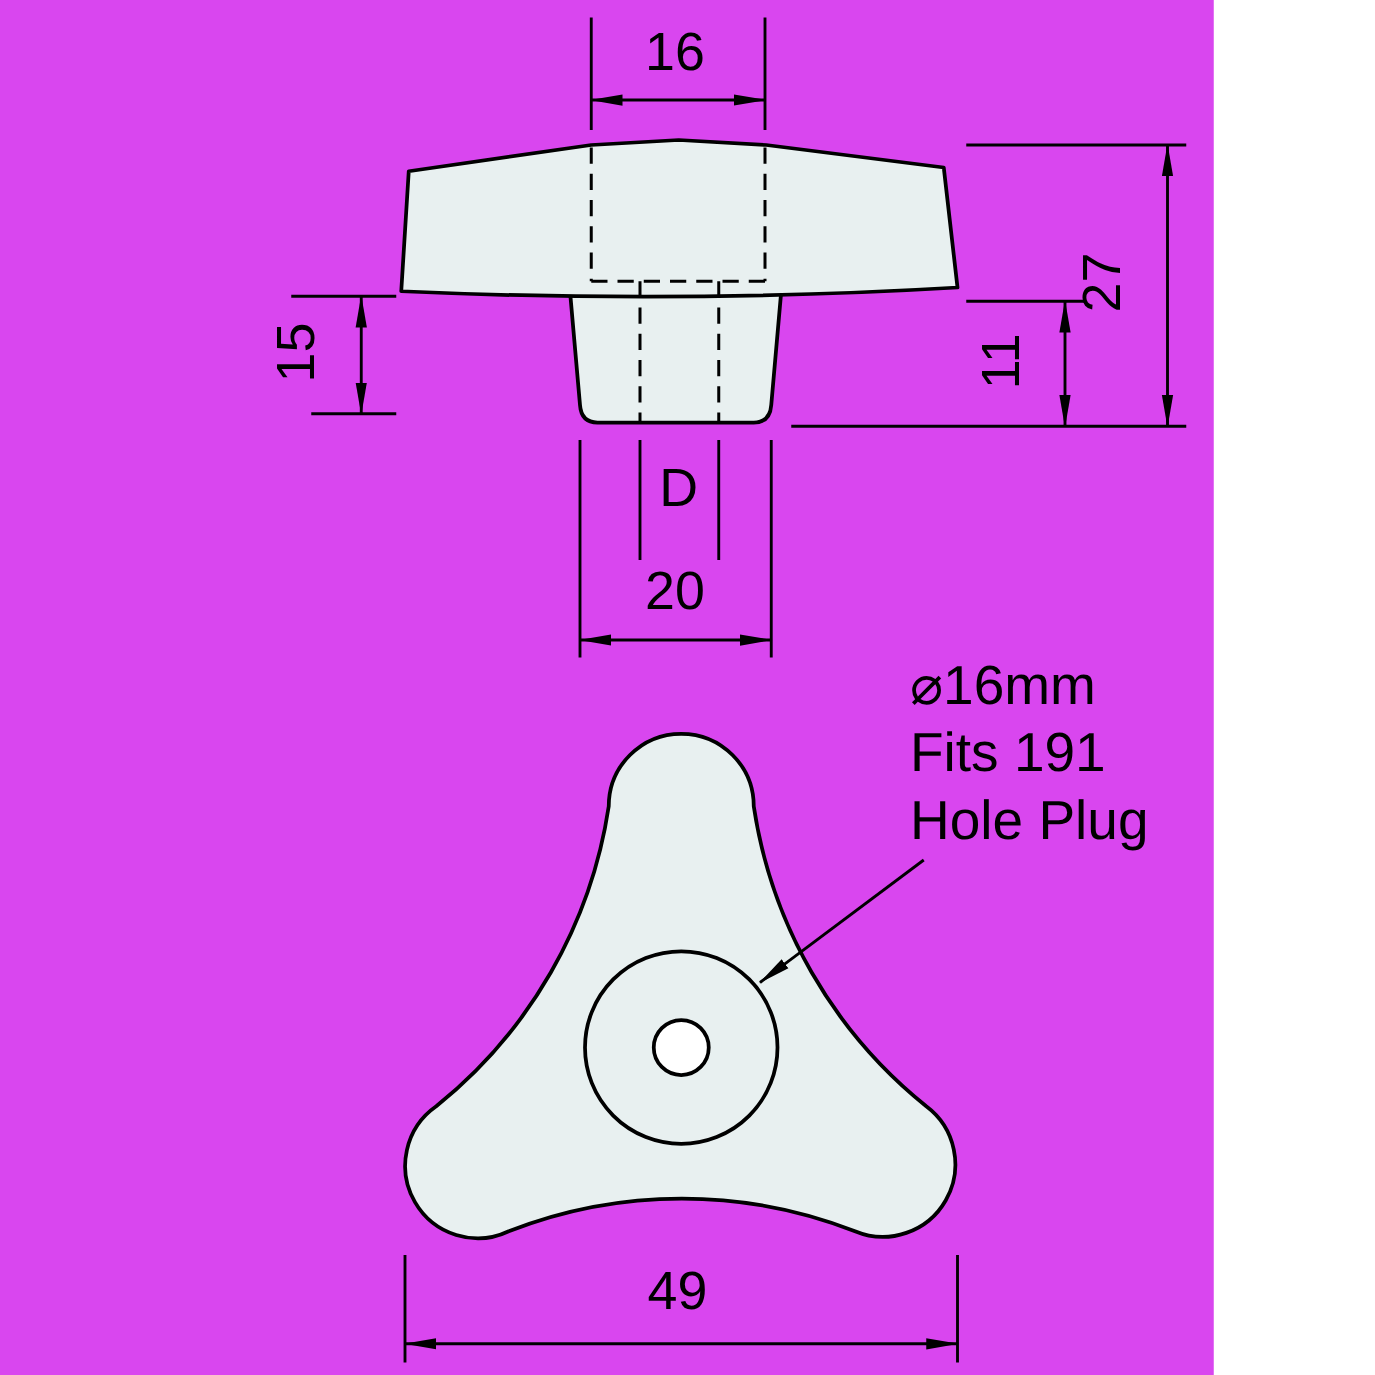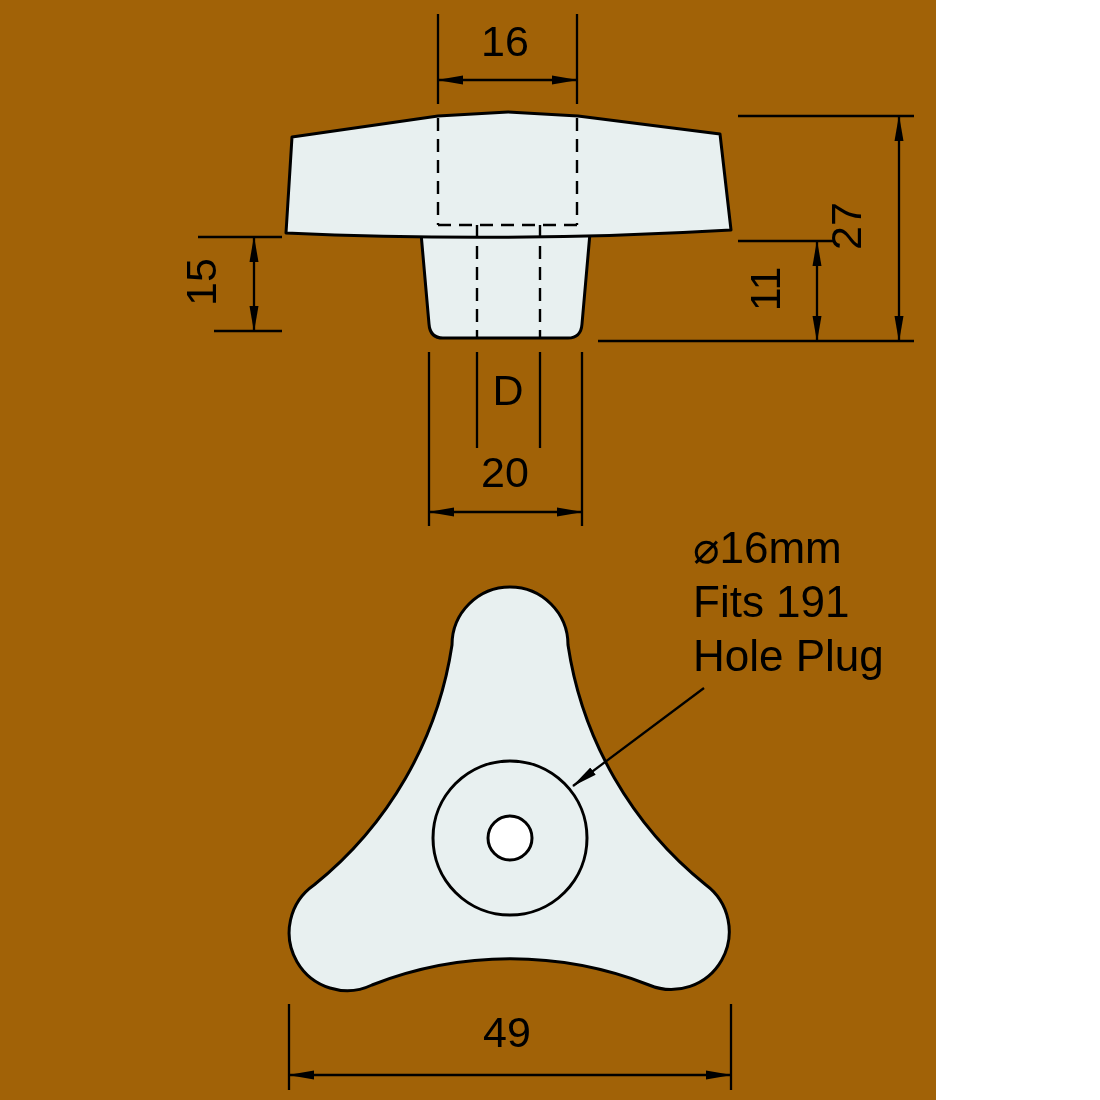--- a/index.html
+++ b/index.html
@@ -3,23 +3,24 @@
 <meta charset="utf-8">
 <style>
   html, body {
     margin: 0;
     padding: 0;
     background: #ffffff;
   }
   .frame {
     width: 936px;
     height: 1100px;
-    background: #a16207;
+    background: #d946ef;
     position: relative;
     overflow: hidden;
+    padding-left: 35px;
   }
   svg { display: block; }
   .outline {
     stroke: #000000;
     stroke-width: 3;
     stroke-linejoin: round;
   }
   .hidden-line {
     stroke: #000000;
     stroke-width: 2.4;

